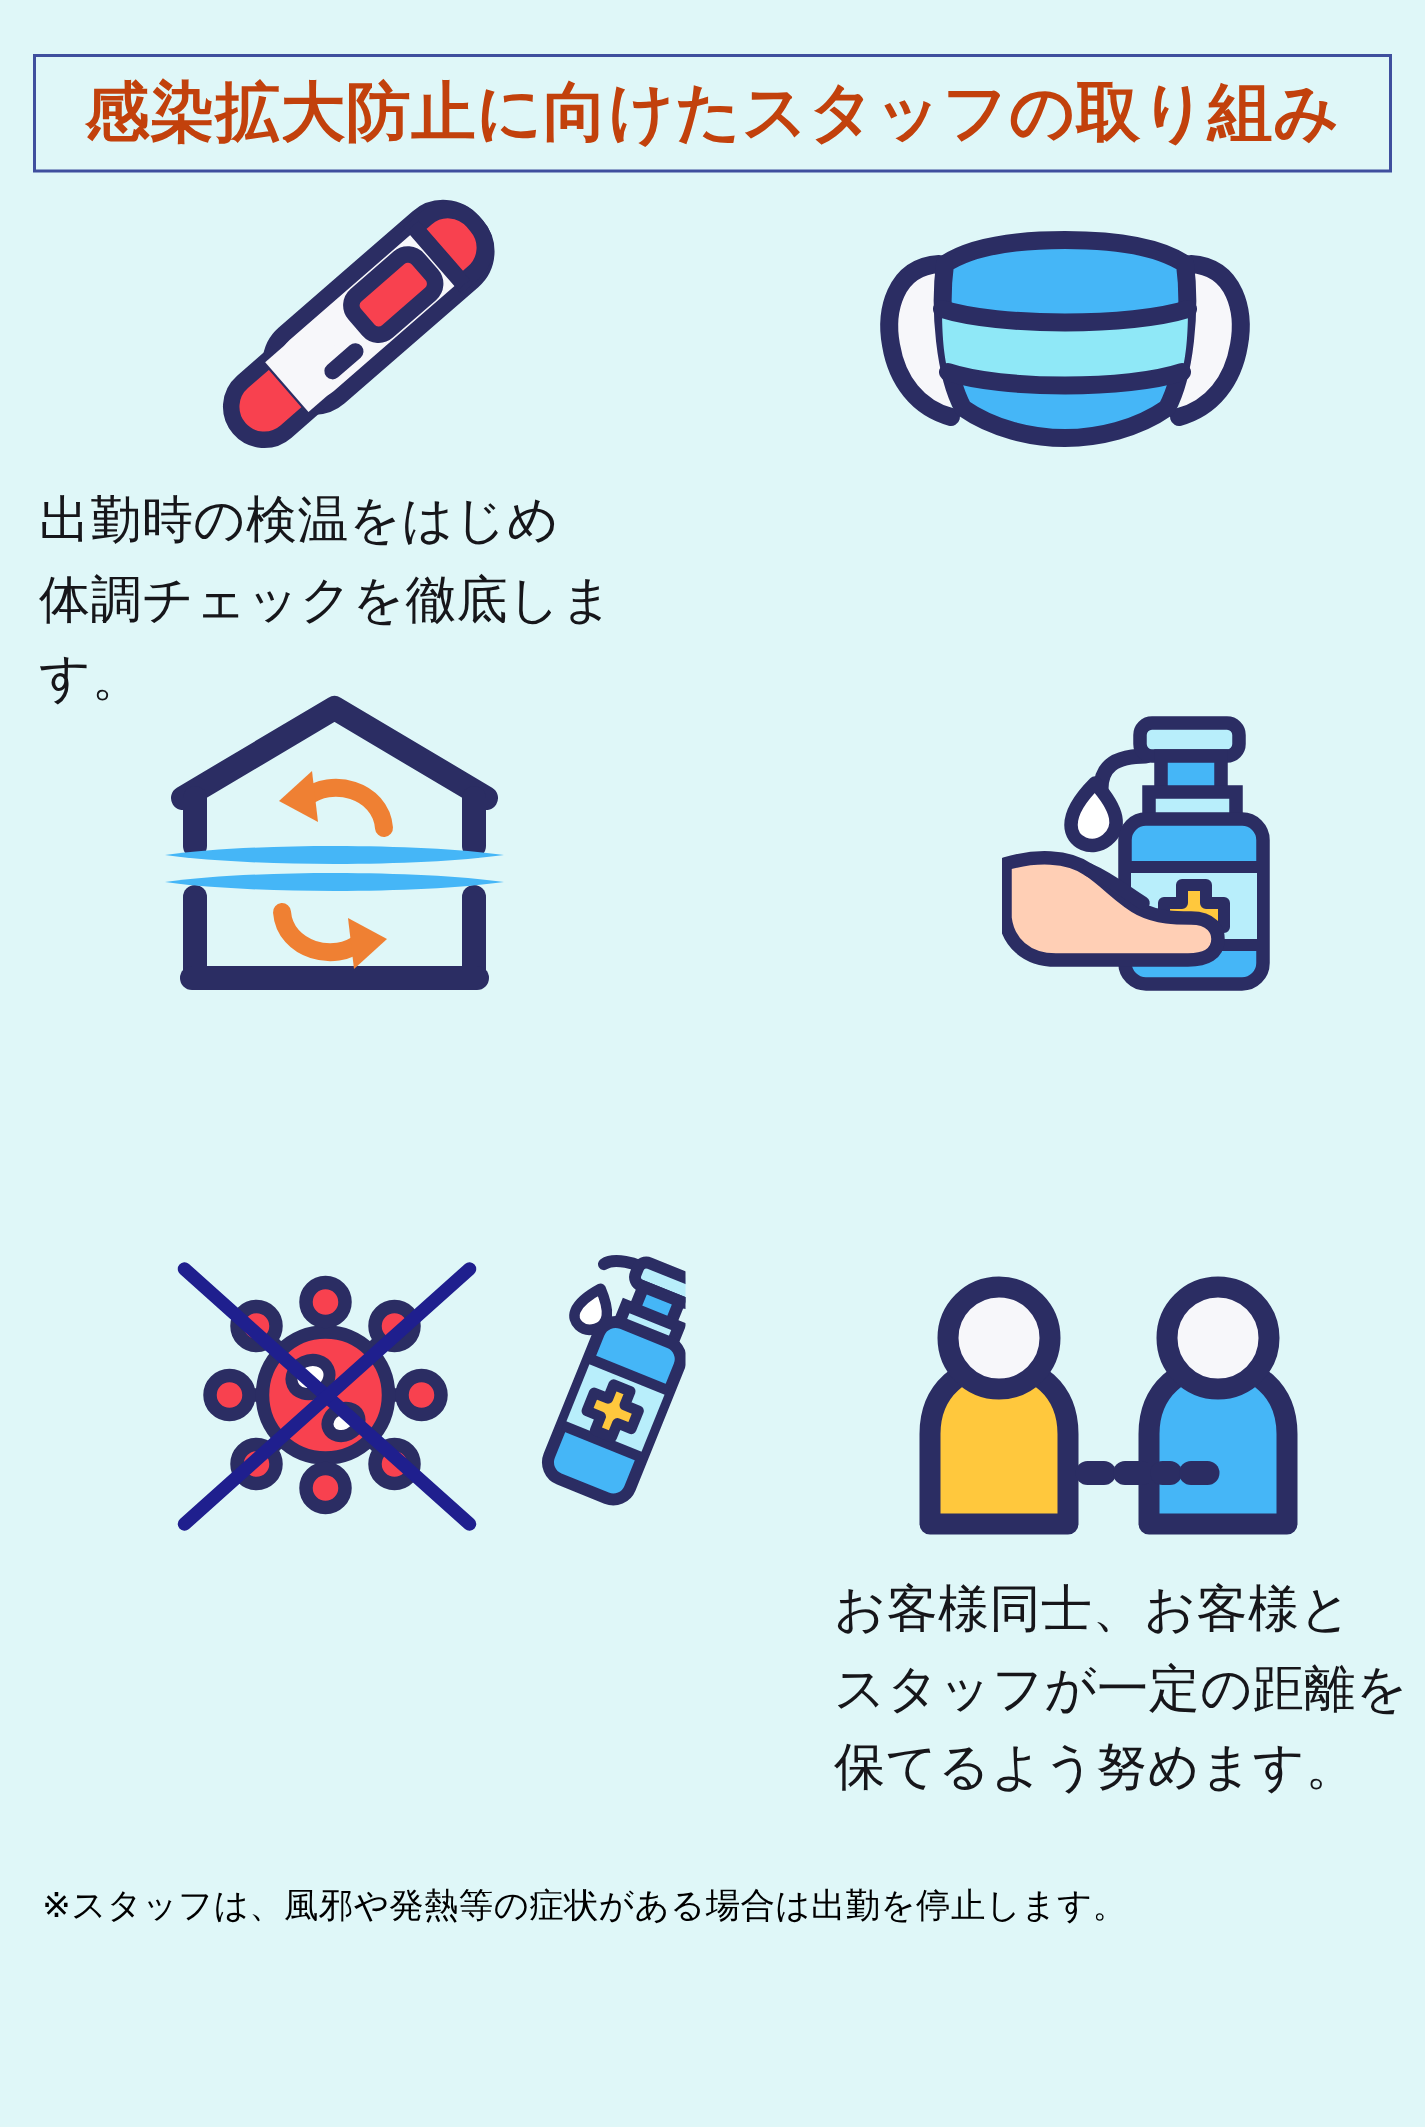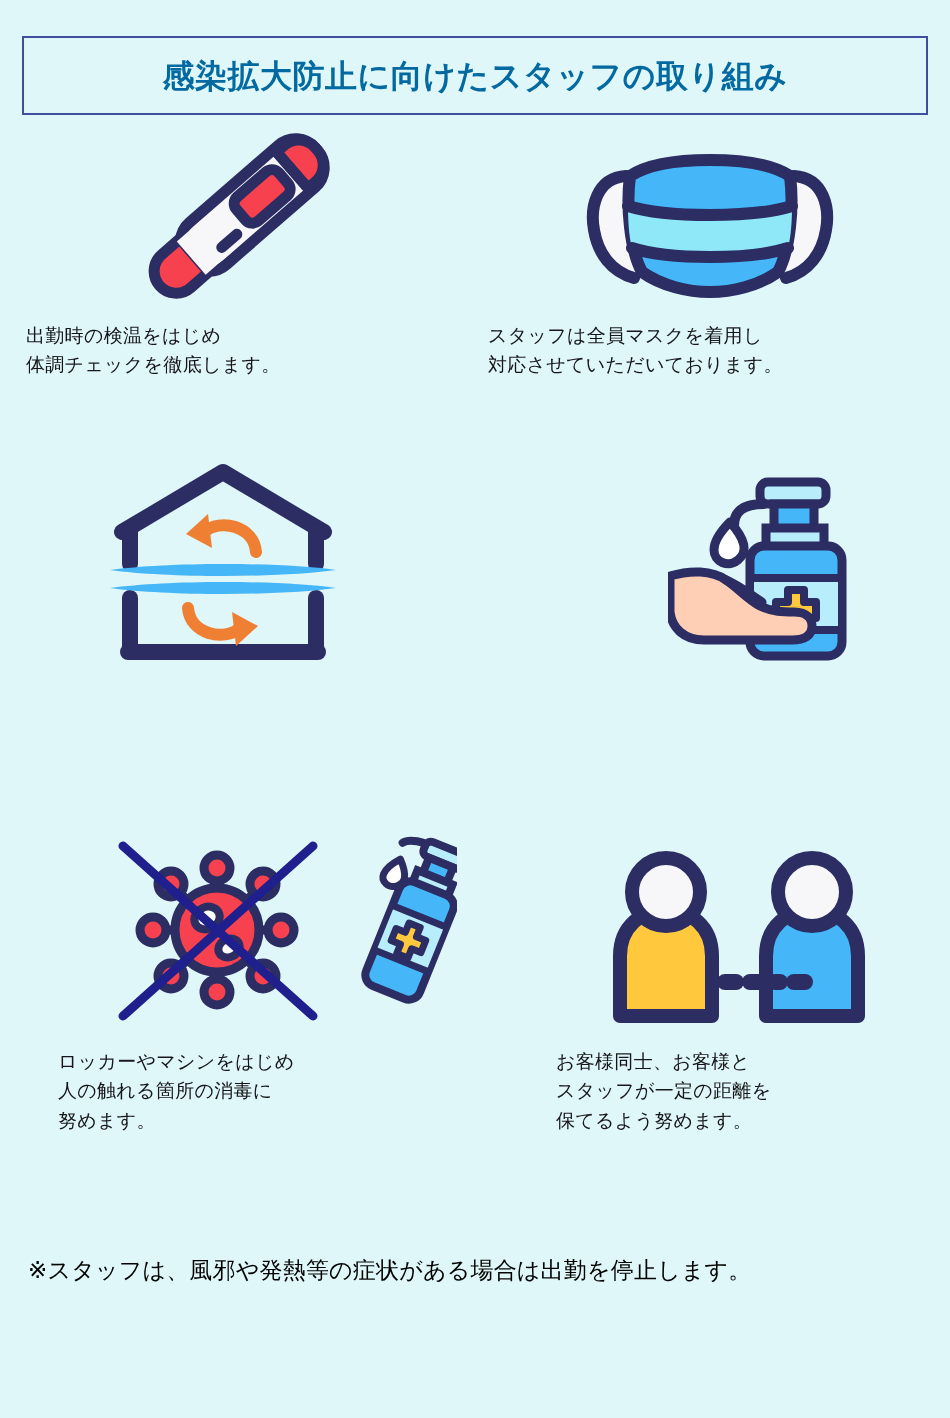--- a/index.html
+++ b/index.html
@@ -29,22 +29,22 @@
     top: 36px;
     width: 906px;
     height: 79px;
     border: 2px solid #3f4f9e;
     box-sizing: border-box;
     display: flex;
     align-items: center;
     justify-content: center;
   }
   .title-text {
-    color: #0369a1;
-    font-size: 32px;
+    color: #c2410c;
+    font-size: 43px;
     font-weight: bold;
     letter-spacing: 0.5px;
     line-height: 1;
     white-space: nowrap;
   }
 
   
   .grid {
     position: absolute;
     left: 0;
@@ -57,21 +57,21 @@
   }
   .icon-wrap {
     position: relative;
     width: 100%;
     display: flex;
     align-items: flex-end;
     justify-content: center;
   }
   .caption {
     color: #16161a;
-    font-size: 19px;
+    font-size: 34px;
     line-height: 1.55;
     letter-spacing: 0.3px;
     white-space: pre-line;
   }
 
   
   #cell-1 { left: 0px; top: 0px; width: 470px; }
   #cell-2 { left: 470px; top: 0px; width: 480px; }
   
   #cell-3 { left: 0px; top: 330px; width: 580px; }
@@ -153,22 +153,20 @@
                      C106 148 80 142 60 128 C48 106 44 62 48 32 Z" fill="#45b6f7" stroke="#2b2d63" stroke-width="12" stroke-linejoin="round"></path>
 
             <path d="M46 62 C84 74 172 74 210 62 C210 84 208 96 206 104
                      C170 116 86 116 50 104 C48 96 46 84 46 62 Z" fill="#8fe8f7" stroke="none"></path>
 
             <path d="M46 62 C84 74 172 74 210 62" fill="none" stroke="#2b2d63" stroke-width="12" stroke-linecap="round"></path>
             <path d="M50 104 C86 116 170 116 206 104" fill="none" stroke="#2b2d63" stroke-width="12" stroke-linecap="round"></path>
           </g>
         </svg>
       </div>
-      <div class="caption cap-2">スタッフは全員マスクを着用し
-対応させていただいております。</div>
     </div>
 
     <div class="cell" id="cell-3">
       <div class="icon-wrap" style="justify-content:flex-start; padding-left:108px;">
         <svg width="230" height="205" viewBox="0 0 230 205">
 
           <path d="M14 72 L115 12 L216 72" fill="none" stroke="#2b2d63" stroke-width="16" stroke-linecap="round" stroke-linejoin="round"></path>
 
           <line x1="22" y1="72" x2="22" y2="104" stroke="#2b2d63" stroke-width="16" stroke-linecap="round"></line>
           <line x1="208" y1="72" x2="208" y2="104" stroke="#2b2d63" stroke-width="16" stroke-linecap="round"></line>
@@ -261,23 +259,20 @@
             <rect x="286" y="34" width="38" height="14" fill="#b8eefb" stroke="#2b2d63" stroke-width="8"></rect>
             <path d="M266 30 C278 42 280 50 273 56 C266 62 256 58 256 50 C256 43 261 36 266 30 Z" fill="#ffffff" stroke="#2b2d63" stroke-width="7" stroke-linejoin="round"></path>
             <rect x="276" y="46" width="58" height="112" rx="12" fill="#45b6f7" stroke="#2b2d63" stroke-width="8"></rect>
             <rect x="278" y="76" width="54" height="48" fill="#b8eefb"></rect>
             <line x1="277" y1="76" x2="333" y2="76" stroke="#2b2d63" stroke-width="7"></line>
             <line x1="277" y1="124" x2="333" y2="124" stroke="#2b2d63" stroke-width="7"></line>
             <path d="M298 86 h12 v10 h10 v13 h-10 v10 h-12 v-10 h-10 v-13 h10 z" fill="#ffc83d" stroke="#2b2d63" stroke-width="7" stroke-linejoin="round"></path>
           </g>
         </svg>
       </div>
-      <div class="caption cap-5">ロッカーやマシンをはじめ
-人の触れる箇所の消毒に
-努めます。</div>
     </div>
 
     <div class="cell" id="cell-6">
       <div class="icon-wrap" style="padding-left:4px;">
         <svg width="310" height="205" viewBox="0 0 310 205">
           <g transform="translate(0,22)">
 
             <path d="M36 164 L36 104 C36 74 58 58 82 58 C106 58 128 74 128 104 L128 164 Z" fill="#ffc83d" stroke="#2b2d63" stroke-width="14" stroke-linejoin="round"></path>
 
             <circle cx="82" cy="40" r="34" fill="#f7f7fa" stroke="#2b2d63" stroke-width="14"></circle>

